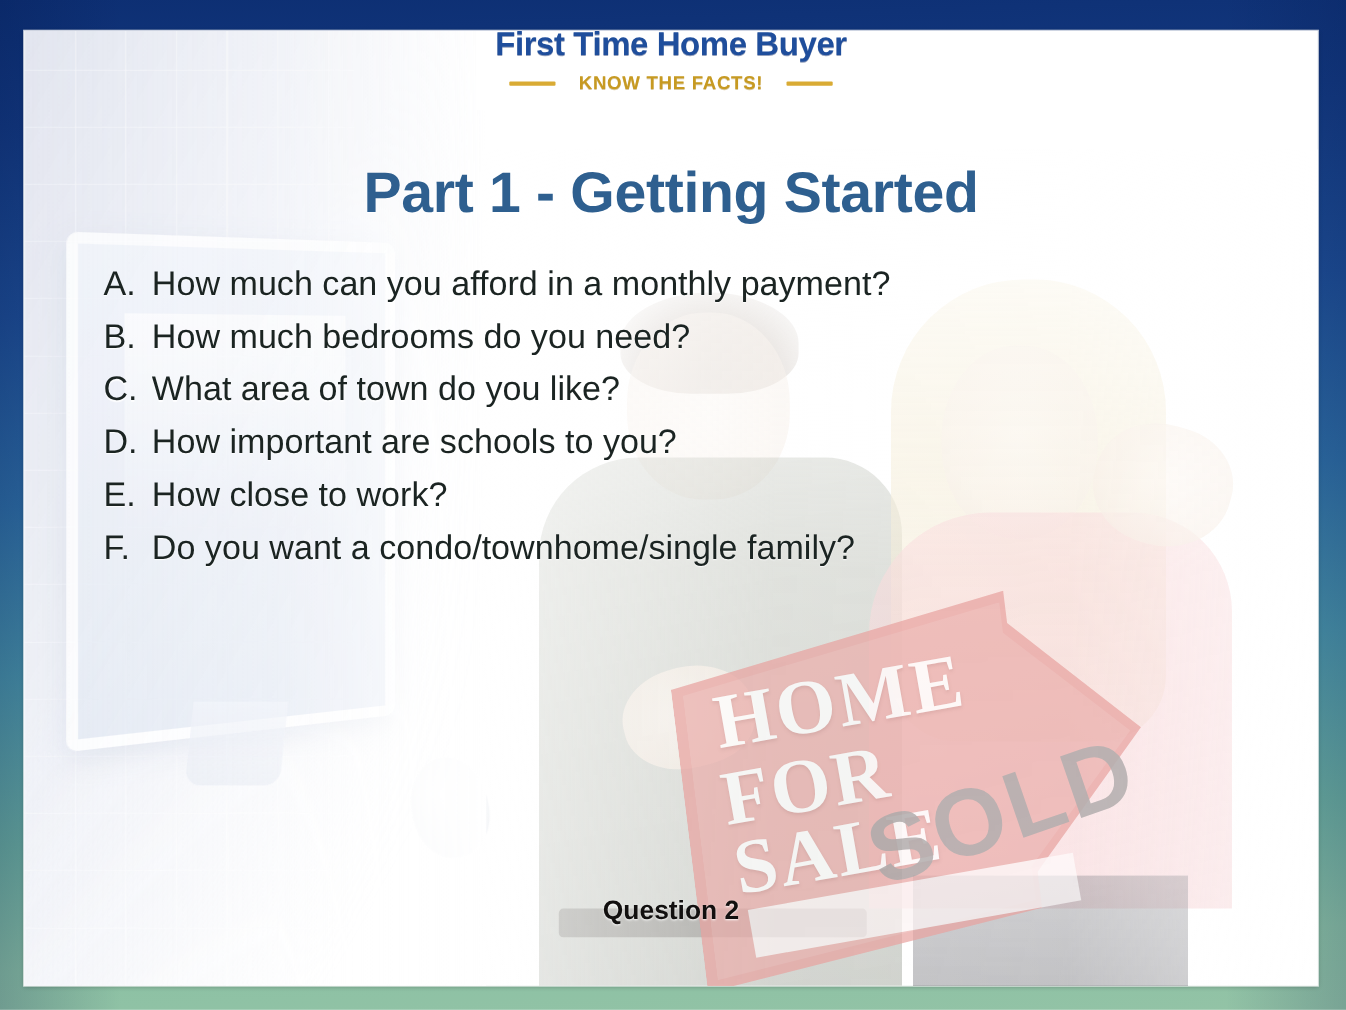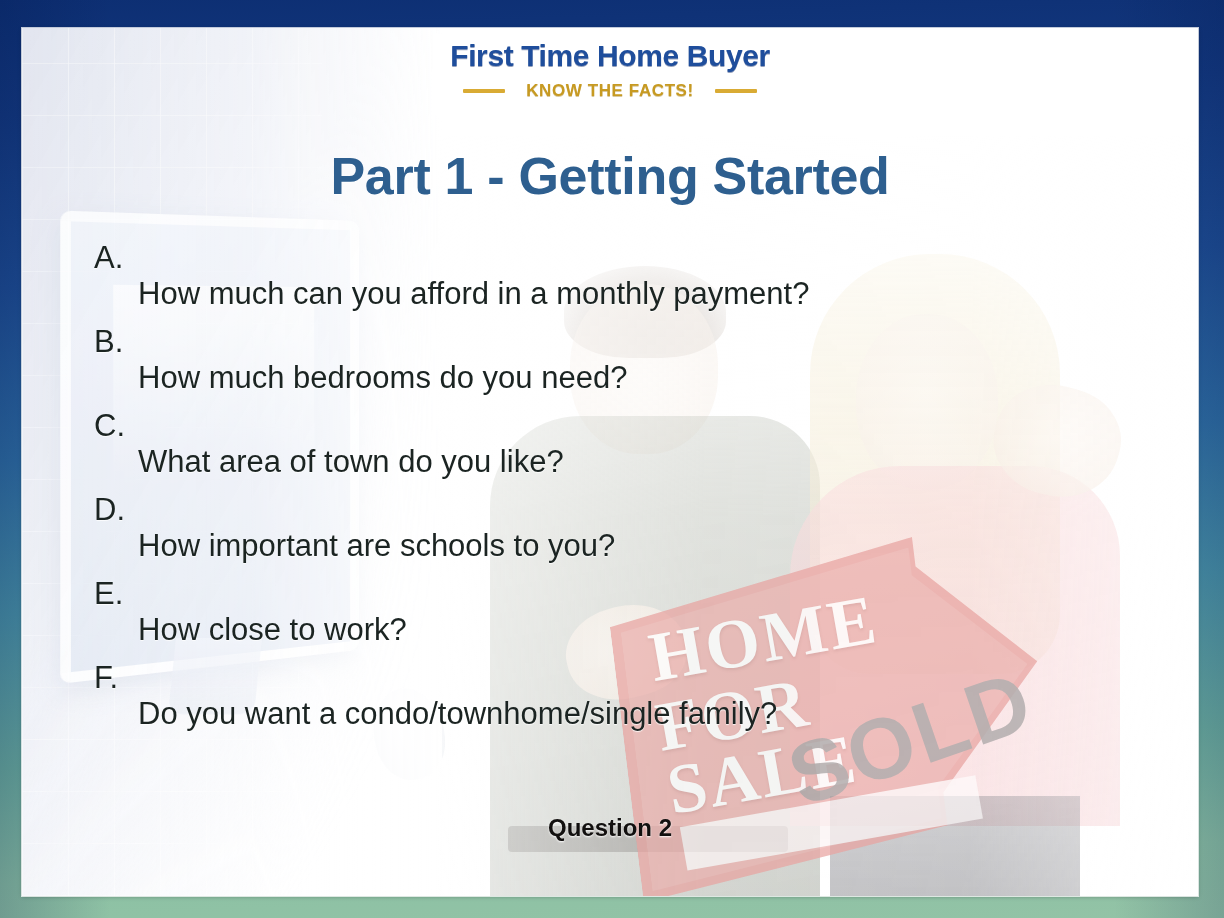--- a/index.html
+++ b/index.html
@@ -177,21 +177,20 @@
     color:#9a9a9a;
     transform:rotate(-12deg);
     opacity:.88;
   }
 
   
   .logo-badge{
     position:absolute;left:50%;top:-28px;transform:translateX(-50%);
     width:354px;height:100px;
     z-index:6;
-    margin-top:15px;
   }
   .logo-badge .plate{
     position:absolute;left:0;top:19px;width:354px;height:81px;
     background:#ffffff;
   }
   .logo-title{
     position:absolute;left:0;top:24px;width:354px;text-align:center;
     font-family:"Liberation Sans", sans-serif;
     font-weight:bold;font-size:30px;letter-spacing:-.4px;
     color:#1f4e9c;
@@ -239,21 +238,21 @@
   }
   ul.q-list{list-style:none;margin:0;padding:0;}
   ul.q-list li{
     display:flex;align-items:flex-start;
     font-family:"Liberation Sans", sans-serif;
     font-weight:normal;font-size:31px;color:#1b2422;
     line-height:1.55;
     text-shadow:0 1px 1px rgba(255,255,255,.85);
   }
   ul.q-list li .mk{width:44px;flex:0 0 44px;}
-  ul.q-list li .tx{flex:1 1 auto;margin-top:36px;}
+  ul.q-list li .tx{flex:1 1 auto;}
 
   .footer-note{
     position:absolute;left:0;top:786px;width:100%;text-align:center;
     font-family:"Liberation Sans", sans-serif;
     font-weight:bold;font-size:24px;color:#12100f;
     text-shadow:0 1px 2px rgba(255,255,255,.95);
   }
 </style>
 </head>
 <body>

